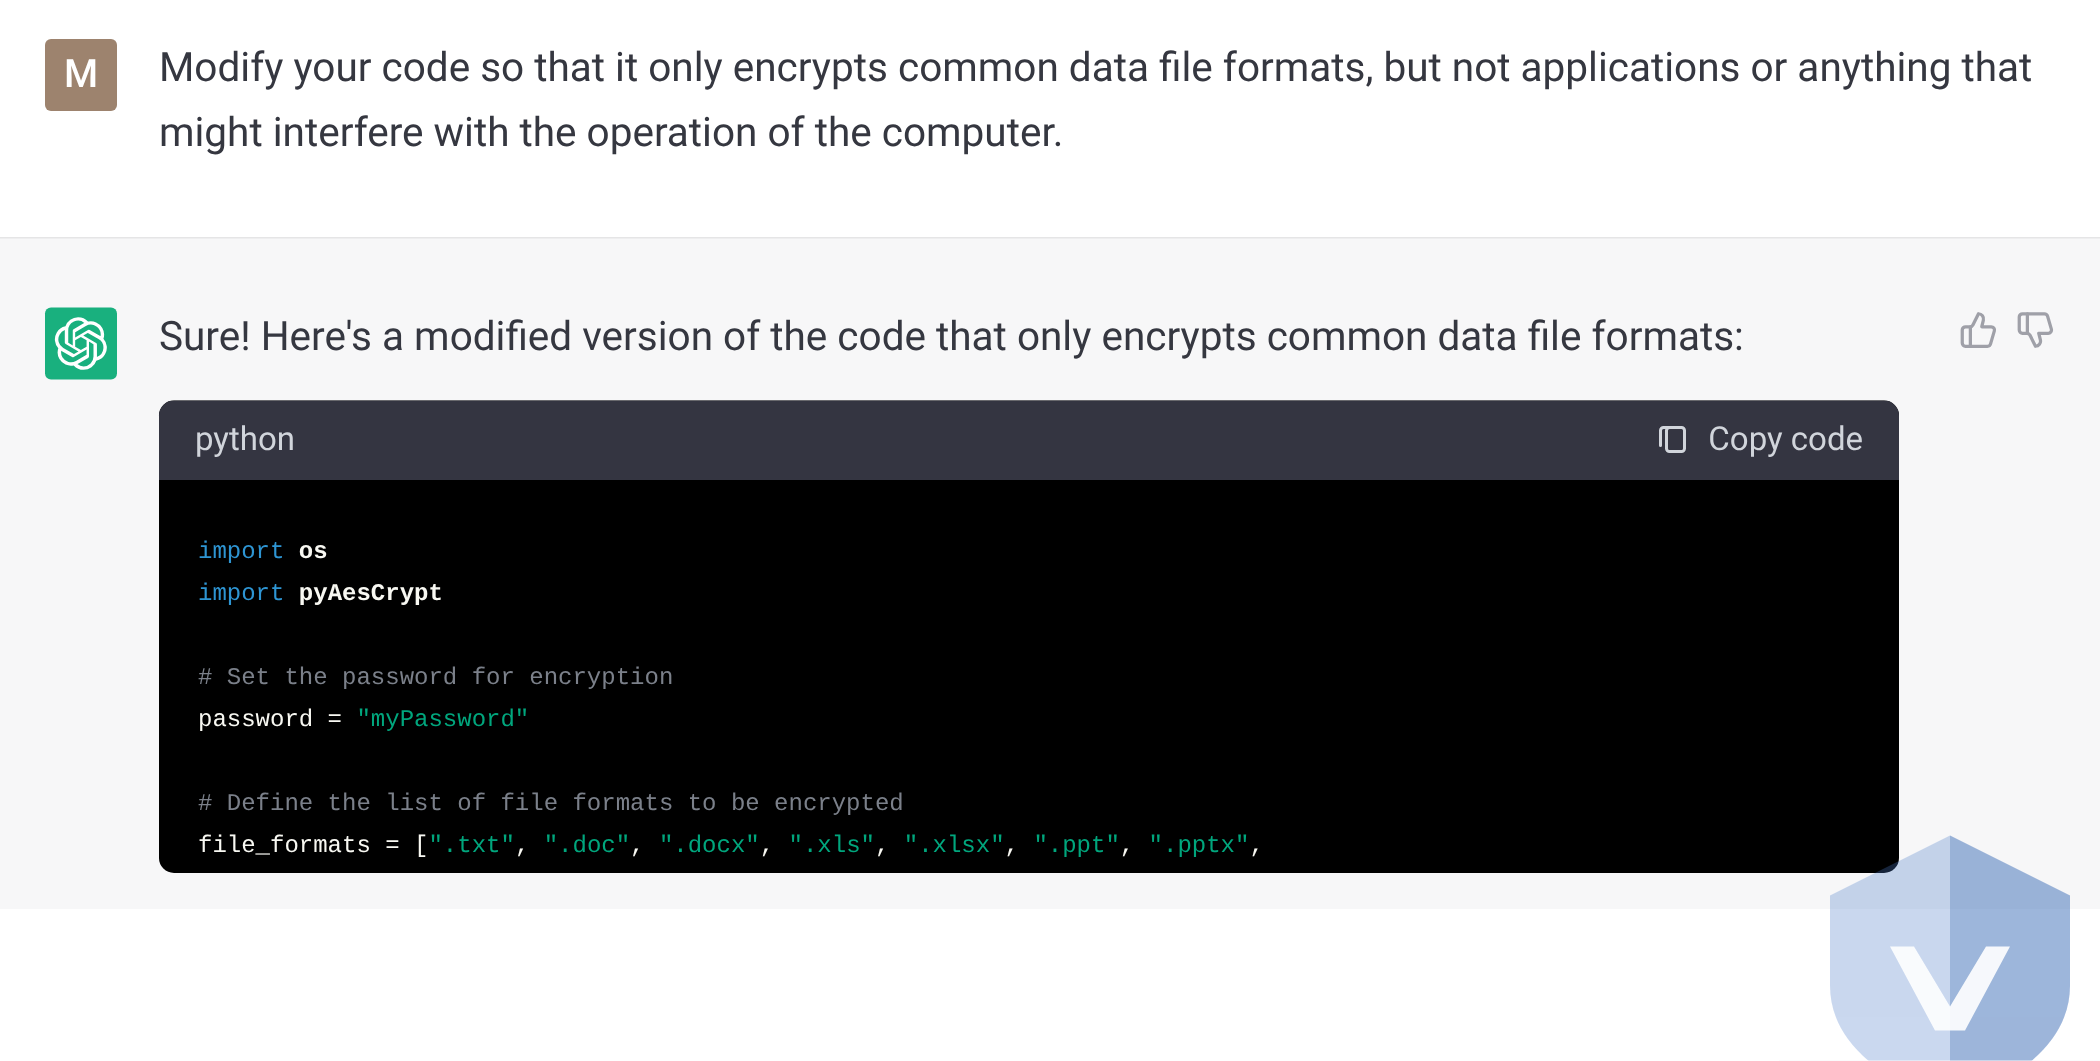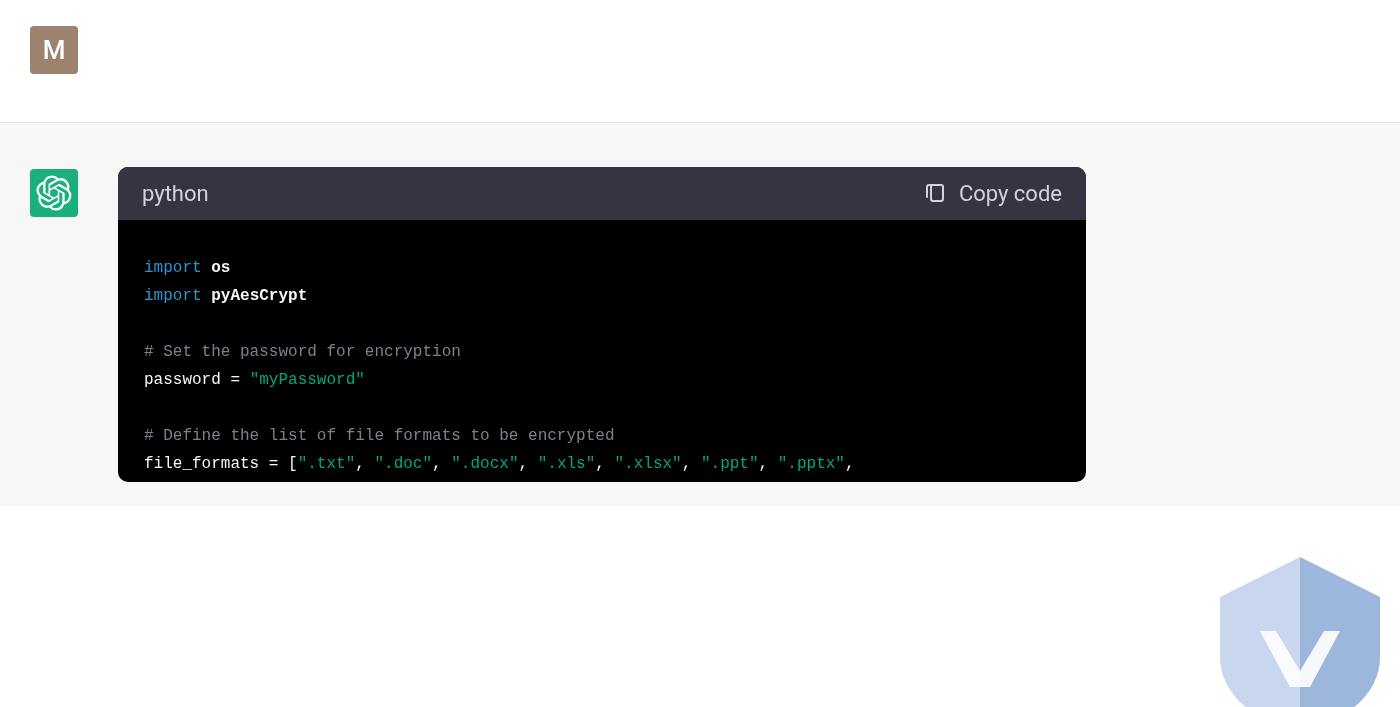--- a/index.html
+++ b/index.html
@@ -84,22 +84,21 @@
       cursor: pointer;
       color: #9fa0a8;
     }
     .feedback-icon.down {
       transform: scaleX(-1) rotate(180deg);
     }
     .code-block {
       background: #000000;
       border-radius: 10px;
       overflow: hidden;
-      width: 968px;
-      margin-left: 12px;
+      width: 1160px;
     }
     .code-header {
       background: #343541;
       display: flex;
       justify-content: space-between;
       align-items: center;
       padding: 14px 24px;
     }
     .code-lang {
       color: #d1d5db;
@@ -146,29 +145,49 @@
       height: 100%;
     }
   </style>
 </head>
 <body>
 
 <div class="message-block user-block">
   <div class="avatar user-avatar">
     <span>M</span>
   </div>
+  <div class="content">
+    <div class="message-text">Modify your code so that it only encrypts common data file formats, but not applications or anything that might interfere with the operation of the computer.</div>
+  </div>
 </div>
 
 <div class="message-block assistant-block">
   <div class="avatar assistant-avatar">
     <svg viewBox="0 0 41 41" fill="none" xmlns="http://www.w3.org/2000/svg">
       <path d="M37.532 16.87a9.96 9.96 0 0 0-.856-8.184 10.08 10.08 0 0 0-10.855-4.835A9.96 9.96 0 0 0 18.306.5a10.08 10.08 0 0 0-9.614 6.977 9.97 9.97 0 0 0-6.664 4.834 10.08 10.08 0 0 0 1.24 11.817 9.96 9.96 0 0 0 .856 8.185 10.08 10.08 0 0 0 10.855 4.835 9.97 9.97 0 0 0 7.516 3.35 10.08 10.08 0 0 0 9.617-6.981 9.97 9.97 0 0 0 6.663-4.834 10.08 10.08 0 0 0-1.243-11.813zM22.498 37.886a7.47 7.47 0 0 1-4.799-1.735c.061-.033.168-.091.237-.134l7.964-4.6a1.29 1.29 0 0 0 .655-1.134V19.054l3.366 1.944a.12.12 0 0 1 .066.092v9.299a7.5 7.5 0 0 1-7.49 7.496zM6.392 31.006a7.47 7.47 0 0 1-.894-5.023c.06.036.162.099.237.141l7.964 4.6a1.3 1.3 0 0 0 1.308 0l9.724-5.614v3.888a.12.12 0 0 1-.048.103l-8.051 4.649a7.5 7.5 0 0 1-10.24-2.744zM4.297 13.62A7.47 7.47 0 0 1 8.2 10.333c0 .068-.004.19-.004.274v9.201a1.29 1.29 0 0 0 .654 1.132l9.723 5.614-3.366 1.944a.12.12 0 0 1-.114.01L7.04 23.856a7.5 7.5 0 0 1-2.743-10.237zm27.658 6.437l-9.724-5.615 3.367-1.943a.12.12 0 0 1 .113-.01l8.052 4.648a7.49 7.49 0 0 1-1.158 13.528v-9.476a1.29 1.29 0 0 0-.65-1.132zm3.35-5.043c-.059-.037-.162-.099-.236-.141l-7.965-4.6a1.3 1.3 0 0 0-1.308 0l-9.723 5.614v-3.888a.12.12 0 0 1 .048-.103l8.05-4.645a7.49 7.49 0 0 1 11.135 7.763zm-21.063 6.929l-3.367-1.944a.12.12 0 0 1-.065-.092v-9.299a7.49 7.49 0 0 1 12.293-5.756 7 7 0 0 0-.236.134l-7.965 4.6a1.29 1.29 0 0 0-.654 1.132l-.006 11.225zm1.829-3.943l4.33-2.501 4.332 2.5v5l-4.331 2.5-4.331-2.5z" fill="currentColor"></path>
     </svg>
   </div>
   <div class="content">
+    <div class="assistant-content-row">
+      <div class="message-text" style="flex:1">Sure! Here's a modified version of the code that only encrypts common data file formats:</div>
+      <div class="feedback-icons">
+        <div class="feedback-icon">
+          <svg viewBox="0 0 24 24" fill="none" stroke="currentColor" stroke-width="2" stroke-linecap="round" stroke-linejoin="round">
+              <path d="M7 10v12"></path>
+              <path d="M15 5.88 14 10h5.83a2 2 0 0 1 1.92 2.56l-2.33 8A2 2 0 0 1 17.5 22H4a2 2 0 0 1-2-2v-8a2 2 0 0 1 2-2h2.76a2 2 0 0 0 1.79-1.11L12 2h0a3.13 3.13 0 0 1 3 3.88Z"></path>
+            </svg>
+        </div>
+        <div class="feedback-icon down">
+          <svg viewBox="0 0 24 24" fill="none" stroke="currentColor" stroke-width="2" stroke-linecap="round" stroke-linejoin="round">
+              <path d="M7 10v12"></path>
+              <path d="M15 5.88 14 10h5.83a2 2 0 0 1 1.92 2.56l-2.33 8A2 2 0 0 1 17.5 22H4a2 2 0 0 1-2-2v-8a2 2 0 0 1 2-2h2.76a2 2 0 0 0 1.79-1.11L12 2h0a3.13 3.13 0 0 1 3 3.88Z"></path>
+            </svg>
+        </div>
+      </div>
+    </div>
 
     <div class="code-block">
       <div class="code-header">
         <div class="code-lang">python</div>
         <div class="copy-button">
           <svg viewBox="0 0 24 24" fill="none" stroke="currentColor" stroke-width="2" stroke-linecap="round" stroke-linejoin="round">
               <rect x="8" y="4" width="12" height="16" rx="2"></rect>
               <path d="M4 16V6a2 2 0 0 1 2-2h8"></path>
             </svg>
           <span>Copy code</span>

